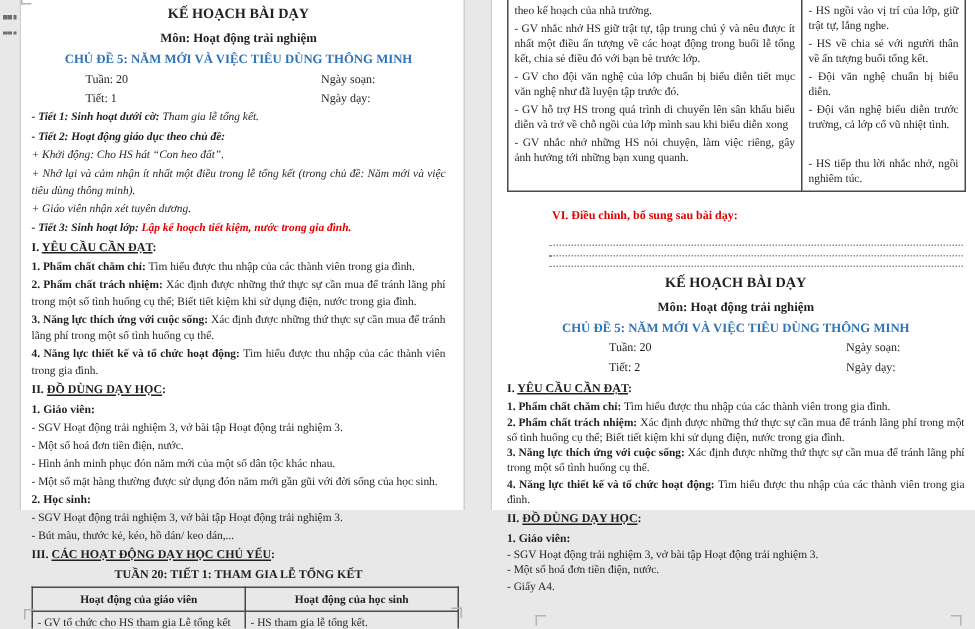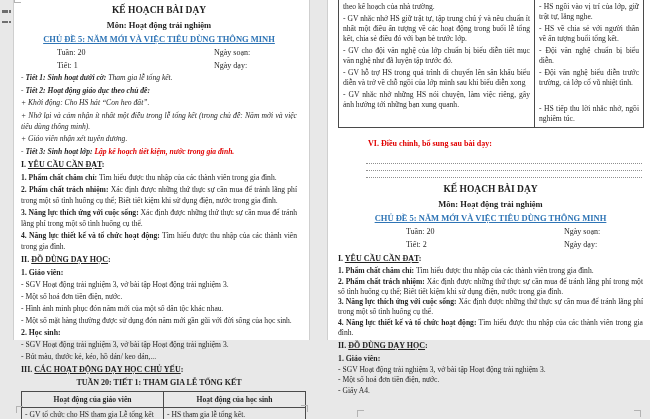--- a/index.html
+++ b/index.html
@@ -13,21 +13,21 @@
   .page { position:absolute; top:0; height:340px; background:#fff; }
   #page1 { left:13px; width:297px; border-left:1px solid #cfcfcf; border-right:1px solid #cfcfcf; }
   #page2 { left:327px; width:323px; border-left:1px solid #cfcfcf; }
   .content { position:absolute; top:0; }
   .p1c { left:7px; width:276px; padding-top:3px; }
   .p2c { left:10px; width:305px; }
 
   
   .doc-title   { font-weight:bold; text-align:center; font-size:9.5px; line-height:15px; }
   .doc-subject { font-weight:bold; text-align:center; font-size:8.5px; line-height:14px; }
-  .doc-theme   { font-weight:bold; text-align:center; font-size:8.5px; line-height:14px; color:#2e74b5;text-decoration:underline; }
+  .doc-theme   { font-weight:bold; text-align:center; font-size:8.5px; line-height:14px; color:#2e74b5; }
   .meta-row    { position:relative; font-size:8px; line-height:13px; }
   .p1c .meta-row .m-left  { margin-left:36px; }
   .p1c .meta-row .m-right { position:absolute; left:193px; }
   .p2c .meta-row .m-left  { margin-left:68px; }
   .p2c .meta-row .m-right { position:absolute; left:226px; }
 
   .para { font-size:7.6px; line-height:11px; margin-bottom:1px; text-align:justify; }
   .p2c .para { line-height:10px; margin-bottom:0.5px; }
   .intro-list .para { font-style:italic; margin-bottom:1.5px; }
   .intro-list .para b { font-weight:bold;margin-top:37px; }
@@ -146,21 +146,21 @@
   <div class="crop br" style="left:287px;top:405px;"></div>
 </div>
 
 <div class="page" id="page2">
   <div class="content p2c">
     <table id="p2-table">
       <tbody>
           <tr>
         <td class="gv-cell">
               <p class="para">theo kế hoạch của nhà trường.</p>
-              <p class="para">- GV nhắc nhở HS giữ trật tự, tập trung chú ý và nêu chuẩn ít nhất một điều ấn tượng về các hoạt động trong buổi lễ tổng kết, chia sẻ điều đó với bạn bè trước lớp.</p>
+              <p class="para">- GV nhắc nhở HS giữ trật tự, tập trung chú ý và nêu được ít nhất một điều ấn tượng về các hoạt động trong buổi lễ tổng kết, chia sẻ điều đó với bạn bè trước lớp.</p>
               <p class="para">- GV cho đội văn nghệ của lớp chuẩn bị biểu diễn tiết mục văn nghệ như đã luyện tập trước đó.</p>
               <p class="para">- GV hỗ trợ HS trong quá trình di chuyển lên sân khấu biểu diễn và trở về chỗ ngồi của lớp mình sau khi biểu diễn xong</p>
               <p class="para">- GV nhắc nhở những HS nói chuyện, làm việc riêng, gây ảnh hưởng tới những bạn xung quanh.</p>
             </td>
         <td class="hs-cell">
               <p class="para">- HS ngồi vào vị trí của lớp, giữ trật tự, lắng nghe.</p>
               <p class="para">- HS về chia sẻ với người thân về ấn tượng buổi tổng kết.</p>
               <p class="para">- Đội văn nghệ chuẩn bị biểu diễn.</p>
               <p class="para">- Đội văn nghệ biểu diễn trước trường, cả lớp cổ vũ nhiệt tình.</p>
               <p class="para">- HS tiếp thu lời nhắc nhở, ngồi nghiêm túc.</p>

